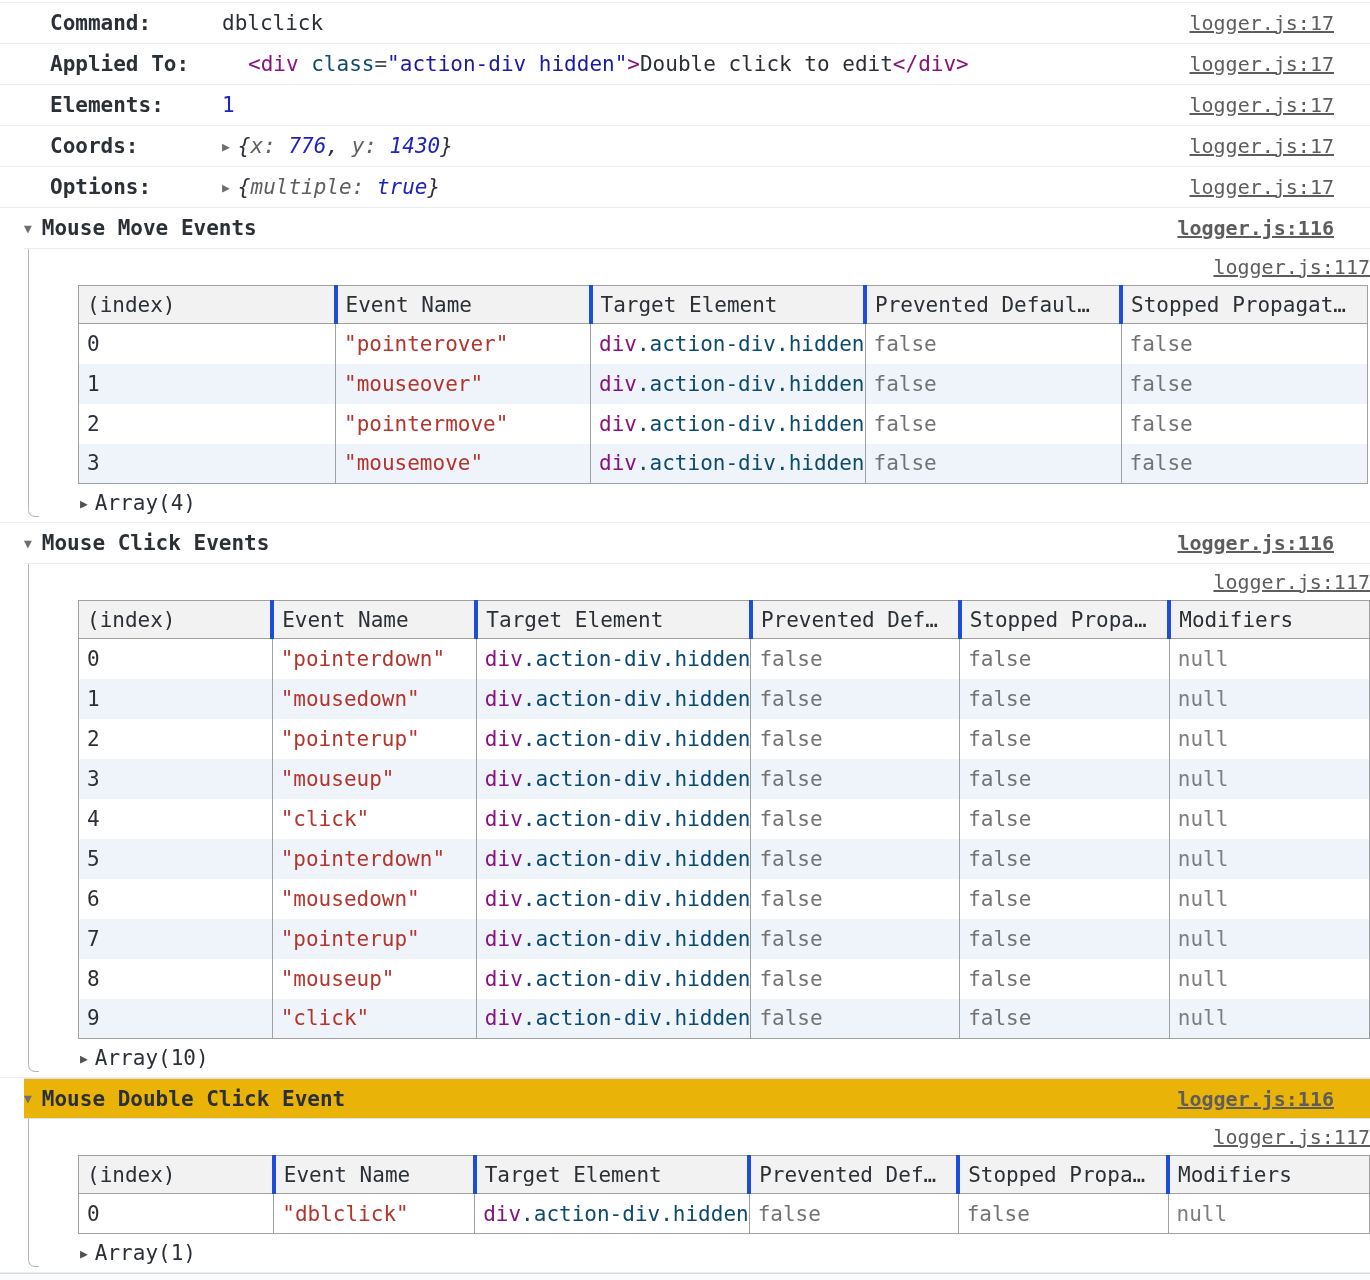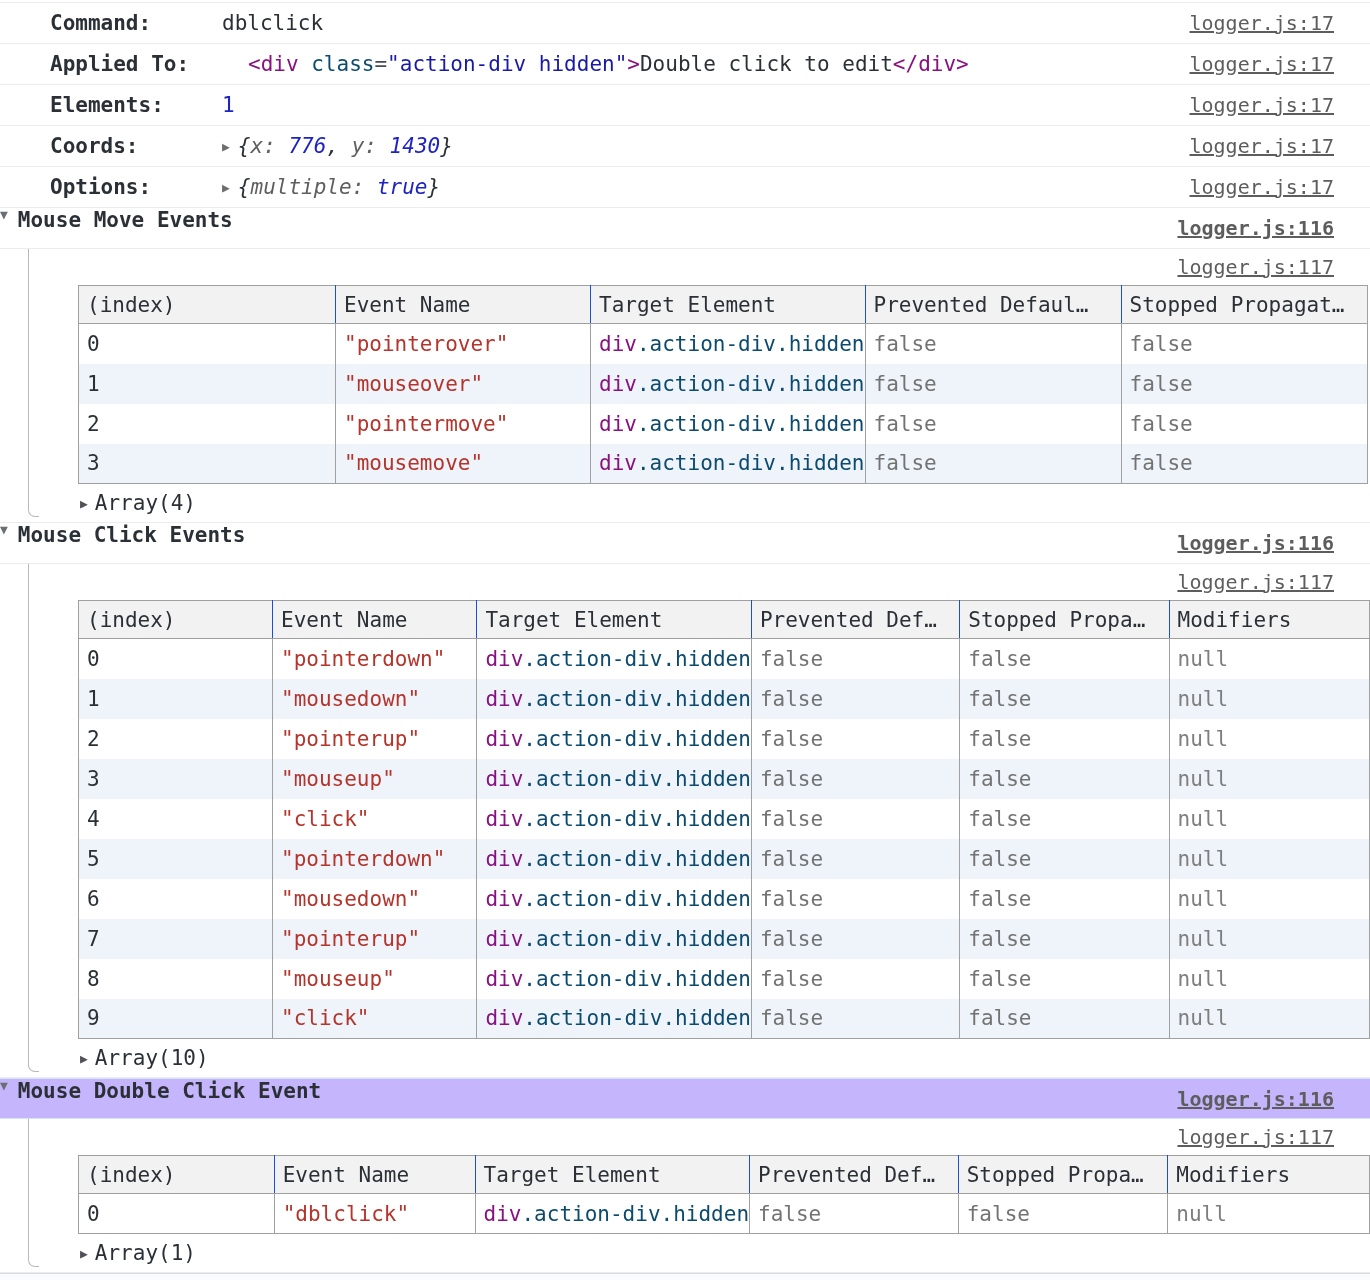--- a/index.html
+++ b/index.html
@@ -59,26 +59,27 @@
   .tri-right::before { content: "\25B6"; }
   .tri-down::before  { content: "\25BC"; }
   .mr8  { margin-right: 8px; }
   .mr10 { margin-right: 10px; }
 
   
   .group-header {
     height: 41px;
     border-bottom: 1px solid #ececec;
     display: flex;
-    align-items: flex-start;
+    align-items: center;
     position: relative;
     font-weight: bold;
+    margin-left: 24px;
   }
   .group-header.highlight {
-    background: #c4b5fd;
+    background: #eab308;
     border-top: 1px solid #d6e3f5;
     border-bottom: 1px solid #d6e3f5;
   }
   .group-body {
     position: relative;
     border-bottom: 1px solid #ececec;
   }
   .indent-guide {
     position: absolute;
     left: 28px;
@@ -87,41 +88,40 @@
     width: 11px;
     border-left: 1px solid #b9b9b9;
     border-bottom: 1px solid #b9b9b9;
     border-bottom-left-radius: 7px;
   }
   .linkrow {
     height: 36px;
     display: flex;
     align-items: center;
     justify-content: flex-end;
-    padding-right: 36px;
     text-align: right;
   }
   .linkrow .srclink { position: static; height: auto; }
 
   
   table.console-table {
     border-collapse: collapse;
     table-layout: fixed;
     margin-left: 78px;
     border: 1px solid #a0a0a0;
     font-size: 21px;
   }
   table.console-table th {
     background: #f2f2f2;
     font-weight: normal;
     text-align: left;
     height: 38px;
     padding: 0 8px;
     border-bottom: 1px solid #a0a0a0;
-    border-right: 1px solid #1d4ed8;
+    border-right: 4px solid #1d4ed8;
     white-space: nowrap;
     overflow: hidden;
     color: #2b3036;
   }
   table.console-table th:last-child { border-right: none; }
   table.console-table td {
     height: 40px;
     padding: 0 0 0 8px;
     border-right: 1px solid #a0a0a0;
     white-space: nowrap;

